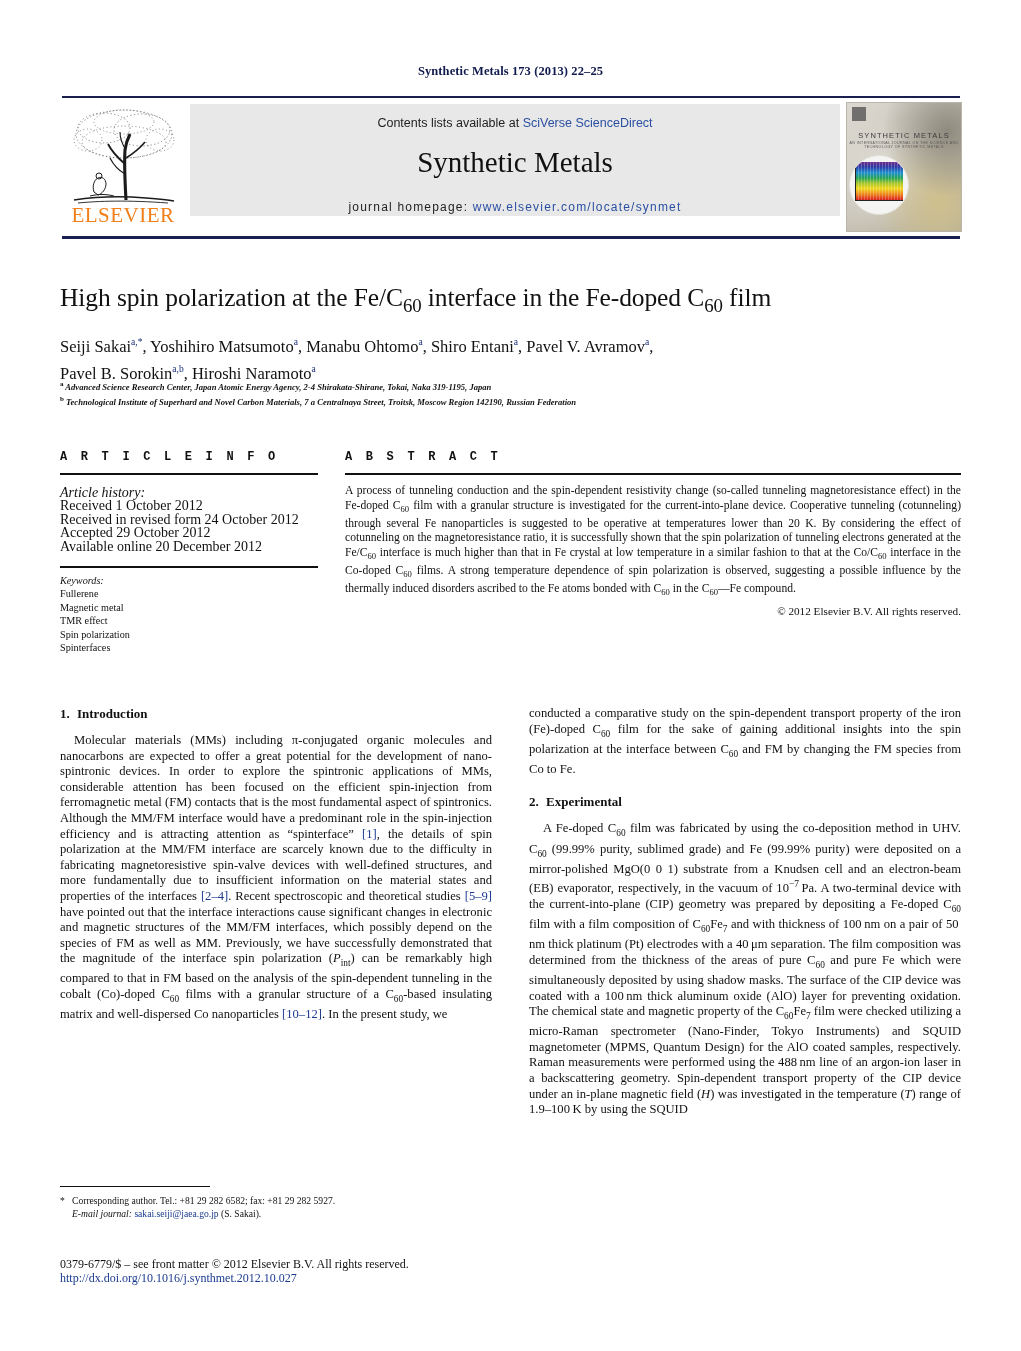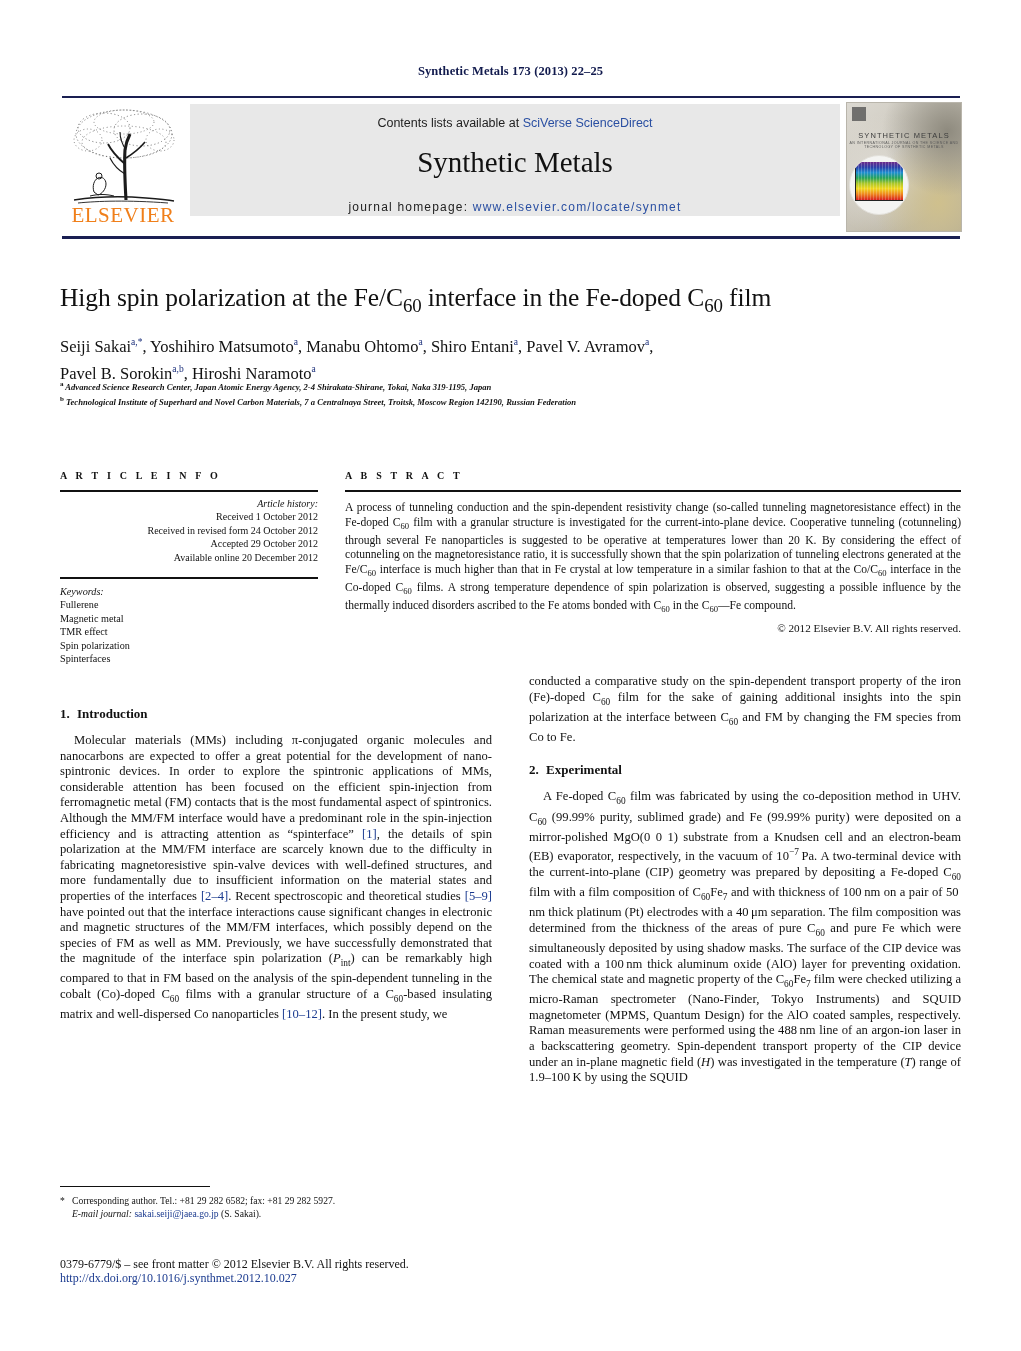--- a/index.html
+++ b/index.html
@@ -116,29 +116,29 @@
     font-family:"Liberation Serif", serif;
     font-size:8.6px;line-height:12.5px;font-style:italic;font-weight:bold;color:#111;
   }
   .affils sup{font-style:normal;font-size:7px;}
 
   
   .infocol{position:absolute;left:60px;top:450px;width:258px;}
   .abscol{position:absolute;left:345px;top:450px;width:616px;}
 
   .sechead{
-    font-family:Liberation Serif, serif;font-weight:bold;font-size:10px;
-    letter-spacing:3.2px;color:#111;margin-top:20px;
+    font-family:Liberation Mono, monospace;font-weight:bold;font-size:12px;
+    letter-spacing:3.2px;color:#111;
   }
   .rule{height:2px;background:#111;margin-top:9px;}
   .rule-thin{height:1px;background:#111;}
 
   .hist{
-    margin-top:5px;
-    font-family:"Liberation Serif", serif;font-size:10px;line-height:13.4px;color:#111;text-align:right;
+    margin-top:11px;
+    font-family:"Liberation Serif", serif;font-size:14px;line-height:13.4px;color:#111;
   }
   .hist .lbl{font-style:italic;}
   .kwblock{margin-top:13px;}
   .kw{
     margin-top:6px;
     font-family:"Liberation Serif", serif;font-size:10.2px;line-height:13.4px;color:#111;
   }
   .kw .lbl{font-style:italic;}
 
   .abstract{
@@ -146,21 +146,21 @@
     font-family:"Liberation Serif", serif;font-size:11.6px;line-height:14.6px;
     text-align:justify;color:#111;
   }
   .copyright{
     margin-top:6px;text-align:right;
     font-family:"Liberation Serif", serif;font-size:11.2px;color:#111;
   }
 
   
   .colL{position:absolute;left:60px;top:706px;width:432px;}
-  .colR{position:absolute;left:529px;top:674px;width:432px;}
+  .colR{position:absolute;left:529px;top:706px;width:432px;}
   .bodyhead{
     font-family:"Liberation Serif", serif;font-weight:bold;font-size:13px;color:#111;
     margin-bottom:11px;
   }
   .bodyhead .num{display:inline-block;width:17px;}
   p.body{
     margin:0;
     font-family:"Liberation Serif", serif;font-size:12.6px;line-height:15.6px;
     text-align:justify;color:#111;
     text-indent:14px;

